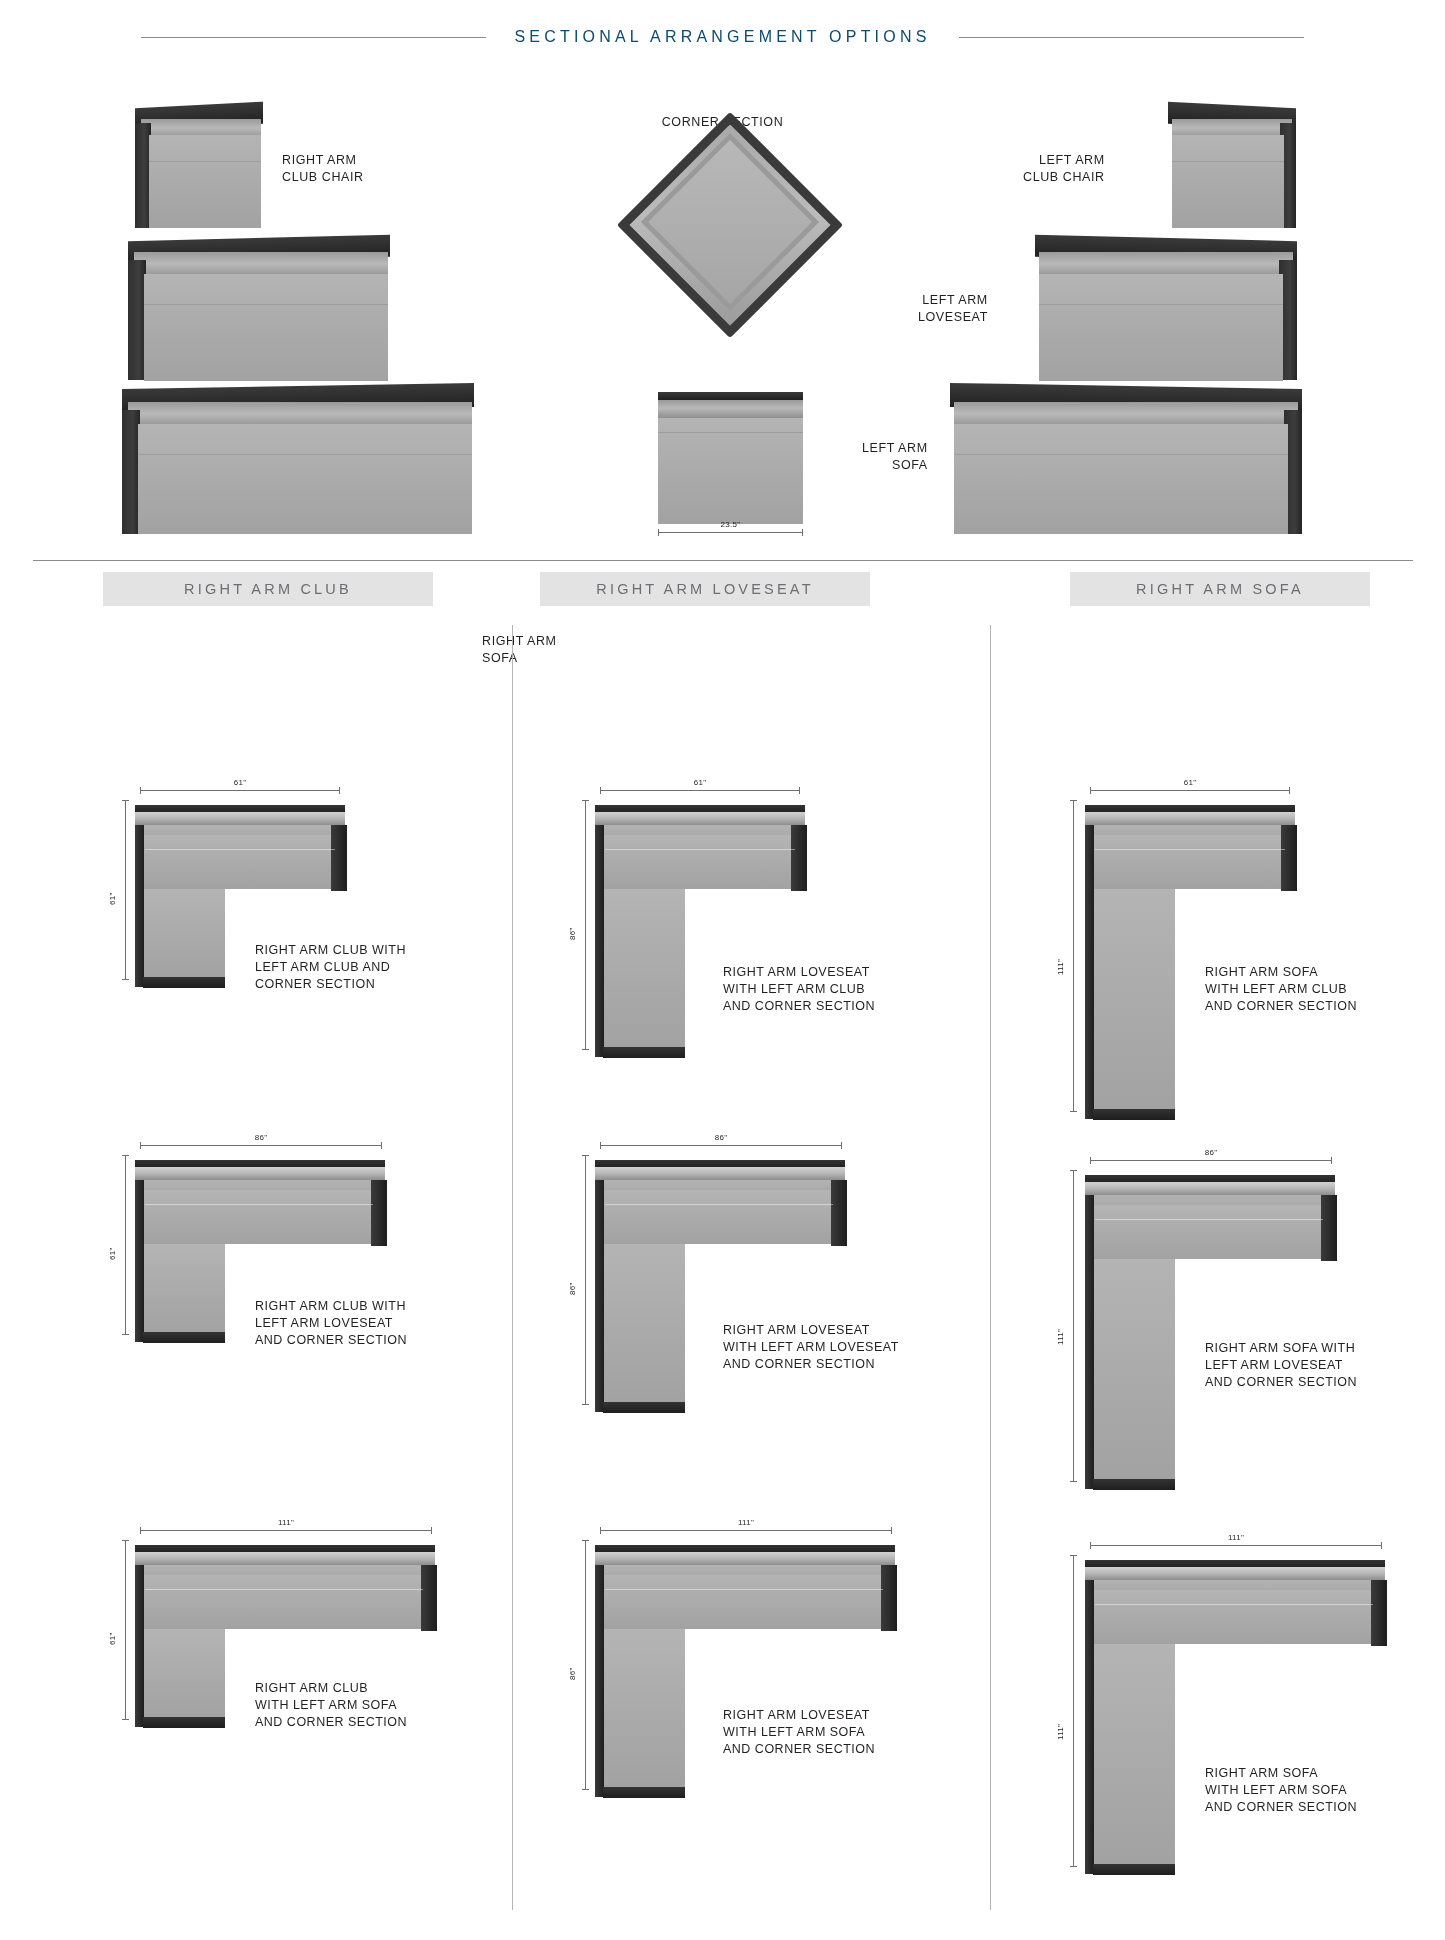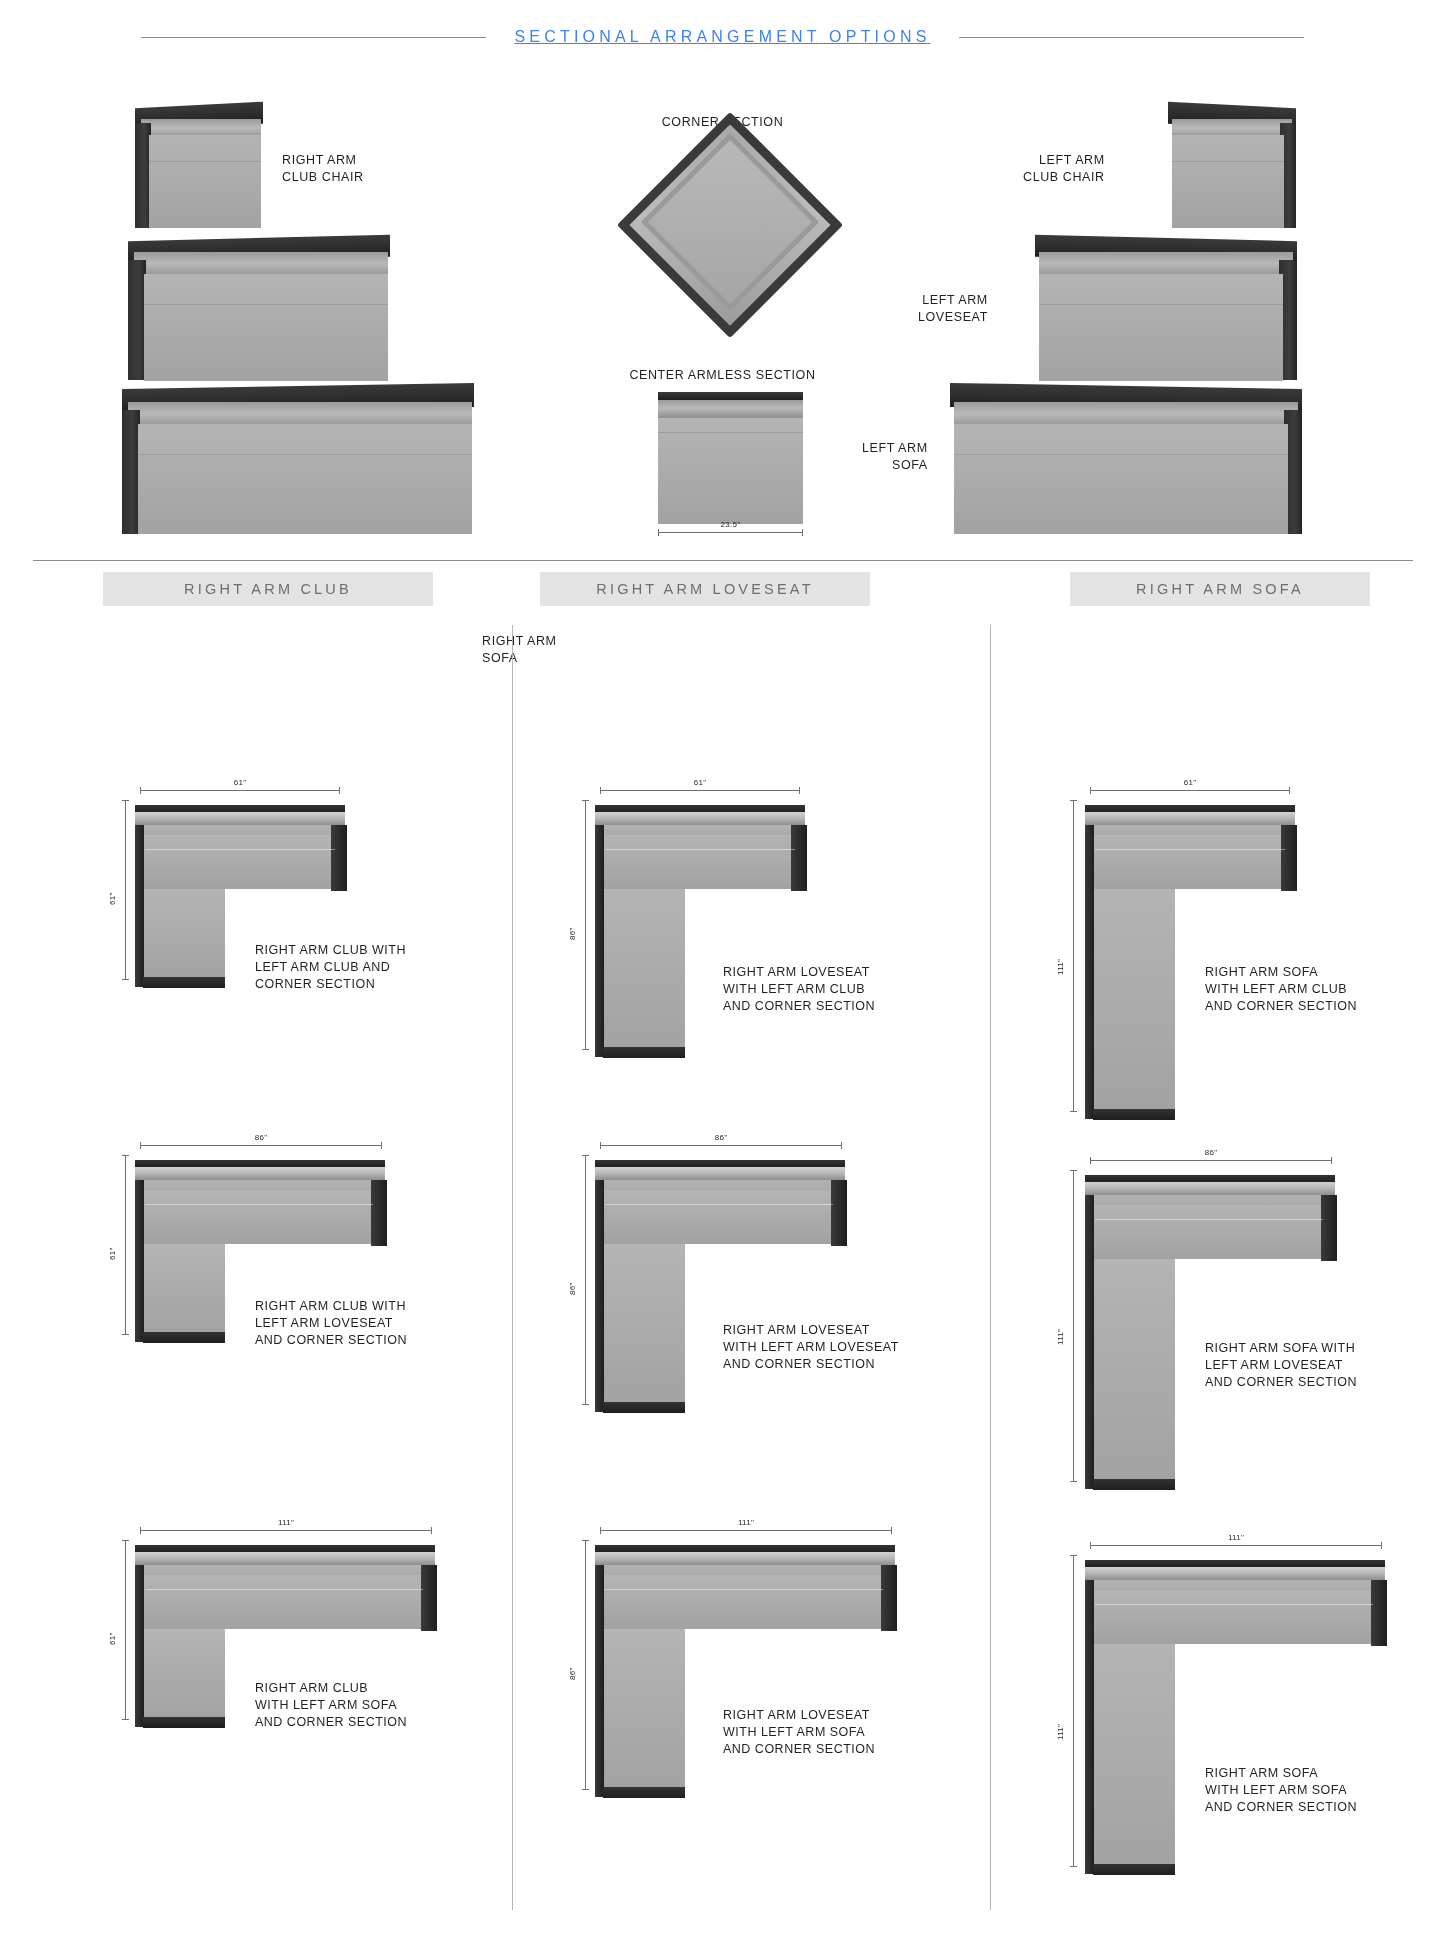--- a/index.html
+++ b/index.html
@@ -26,23 +26,22 @@
   .page-header .rule {
     height: 1px;
     background: #8c8c8c;
     flex: 0 0 auto;
   }
   .page-header .rule.left { width: 345px; }
   .page-header .rule.right { width: 345px; }
   .page-header .title {
     font-size: 16px;
     letter-spacing: 4.2px;
-    color: #3b82f6;
+    color: #0c4a6e;
     white-space: nowrap;
-    text-decoration: underline;
   }
 
   
   .top-area { position: absolute; top: 90px; left: 0; width: 1445px; height: 470px; }
 
   .piece { position: absolute; }
   .piece-label {
     position: absolute;
     font-size: 12.5px;
     line-height: 17px;
@@ -156,21 +155,20 @@
   </div>
   <div class="piece-label" style="left:482px; top:543px;">RIGHT ARM
 SOFA</div>
 
   <div class="center-label" style="left:0; right:0; top:25px; margin:auto; width:100%;">CORNER SECTION</div>
   <div class="piece" style="left:610px; top:55px; width:240px; height:240px;">
     <div style="position:absolute; left:50%; top:0; width:160px; height:160px; margin-left:-80px; transform:rotate(45deg); background:linear-gradient(135deg,#a9a9a9 0%, #bbbbbb 45%, #9c9c9c 100%); border:9px solid #3a3a3a; border-radius:3px;"></div>
     <div style="position:absolute; left:50%; top:14px; width:126px; height:126px; margin-left:-63px; transform:rotate(45deg); background:linear-gradient(135deg,#b9b9b9 0%, #a5a5a5 100%); box-shadow: inset 0 0 0 5px #9a9a9a;"></div>
   </div>
 
-  <div class="center-label" style="left:0; right:0; top:278px; width:100%;">CENTER ARMLESS SECTION</div>
   <div class="piece" style="left:658px; top:302px; width:145px; height:132px;">
     <div class="back-dark" style="left:0; top:0; width:145px; height:8px;"></div>
     <div class="back-grey" style="left:0; top:8px; width:145px; height:18px;"></div>
     <div class="body-fill" style="left:0; top:26px; width:145px; height:106px;"></div>
     <div class="hairline" style="left:0; top:40px; width:145px; height:1px;"></div>
   </div>
   <div class="dim-line-h" style="left:658px; top:442px; width:145px;"></div>
   <div class="tick-v" style="left:658px; top:439px;"></div>
   <div class="tick-v" style="left:802px; top:439px;"></div>
   <div class="dim-h" style="left:658px; top:430px; width:145px;">23.5"</div>

